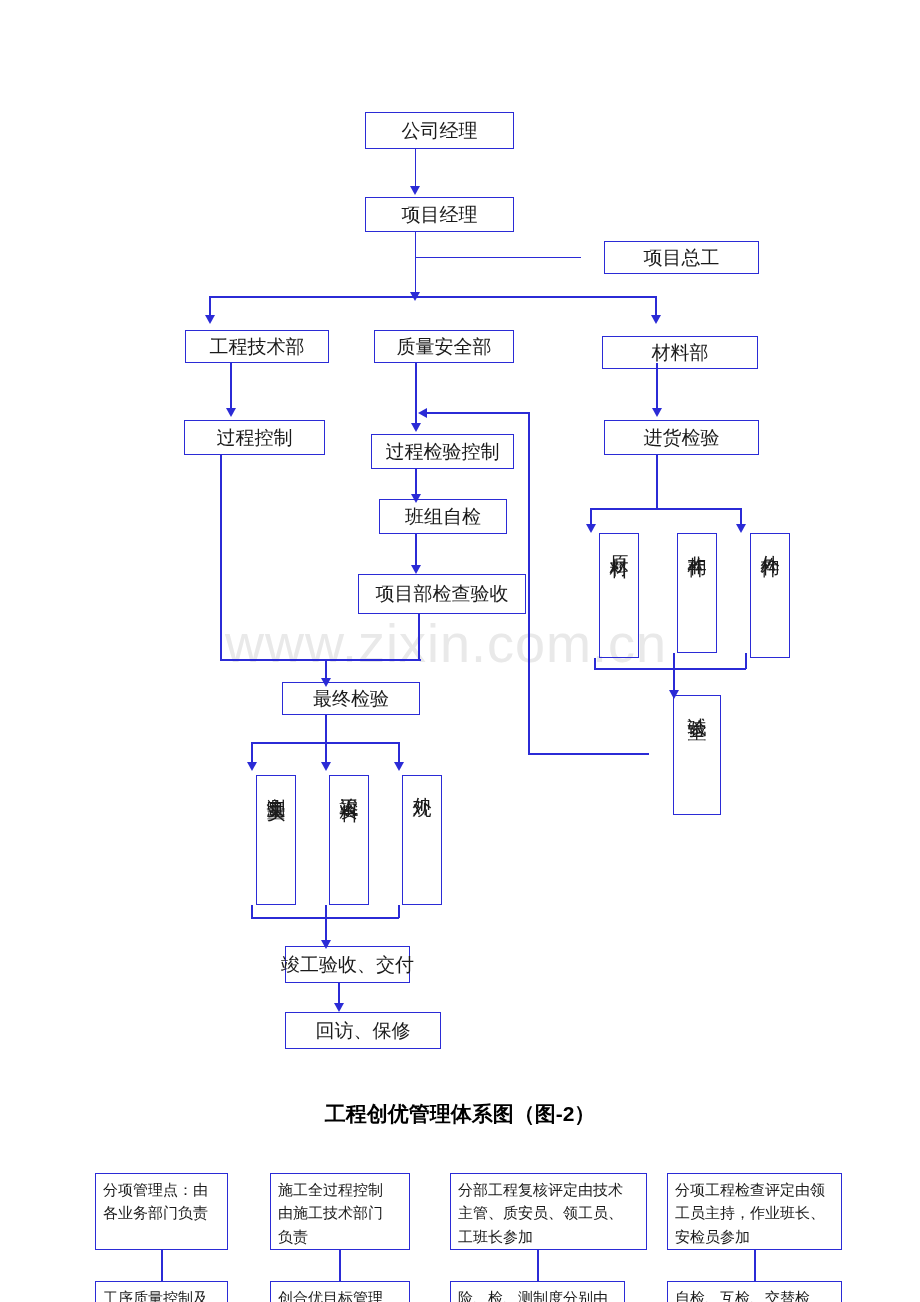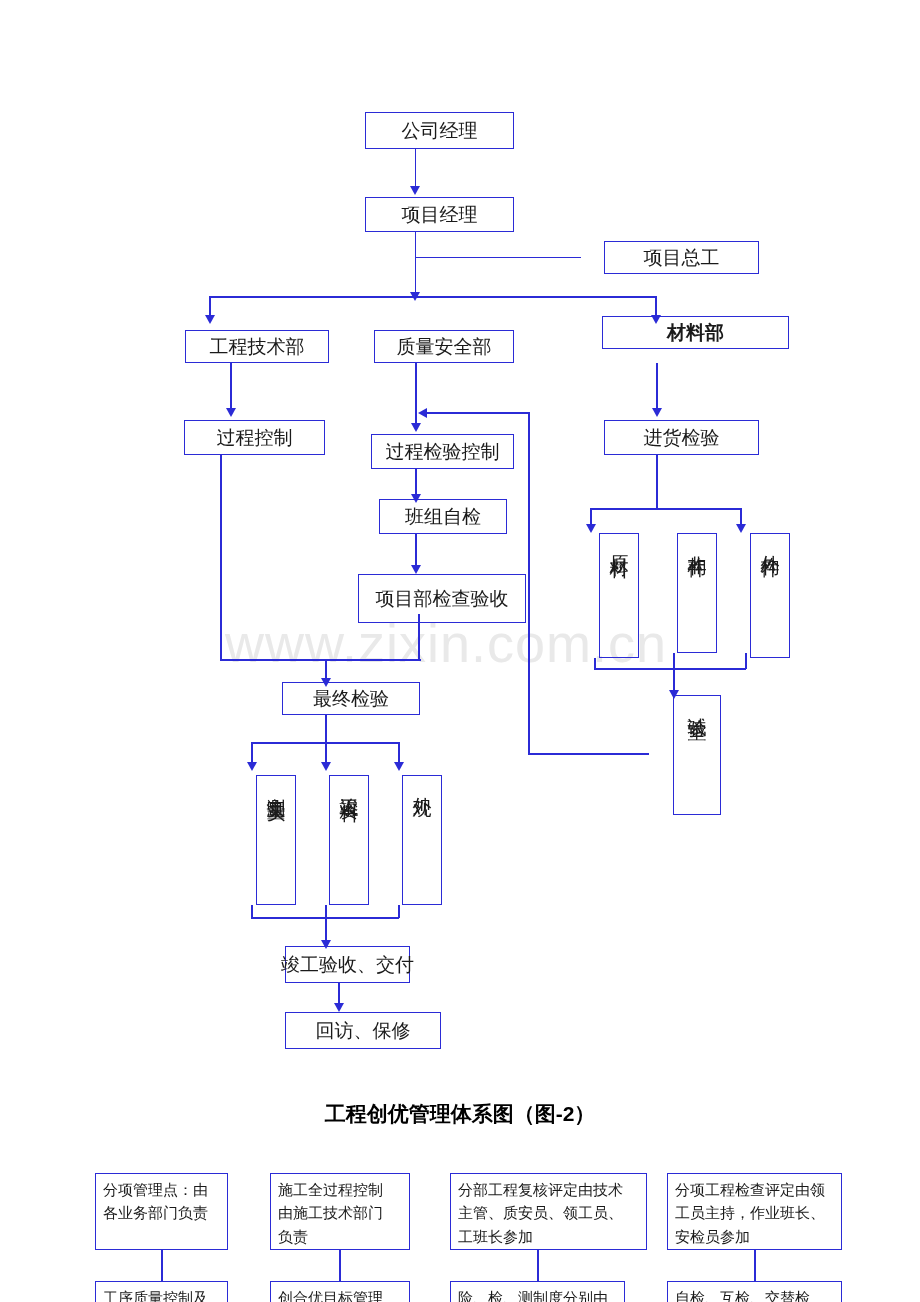--- a/index.html
+++ b/index.html
@@ -116,40 +116,40 @@
   <div class="arrow" style="left:409.5px;top:292px;"></div>
 
   <div class="ln lnh" style="left:209px;top:296px;width:447px;height:1.6px;"></div>
   <div class="ln lnv" style="left:209px;top:296px;width:1.6px;height:22px;"></div>
   <div class="arrow" style="left:204.5px;top:315px;"></div>
   <div class="ln lnv" style="left:655px;top:296px;width:1.6px;height:22px;"></div>
   <div class="arrow" style="left:650.5px;top:315px;"></div>
 
   <div class="box" style="left:161px;top:330px;width:144px;height:33px;">工程技术部</div>
   <div class="box" style="left:350px;top:330px;width:140px;height:33px;">质量安全部</div>
-  <div class="box" style="left:578px;top:316px;width:187px;height:33px;font-weight:bold;">材料部</div>
+  <div class="box" style="left:578px;top:336px;width:156px;height:33px;">材料部</div>
 
   <div class="ln lnv" style="left:230px;top:363px;width:1.6px;height:47px;"></div>
   <div class="arrow" style="left:225.5px;top:408px;"></div>
   <div class="box" style="left:160px;top:420px;width:141px;height:35px;">过程控制</div>
 
   <div class="ln lnv" style="left:220px;top:455px;width:1.6px;height:205px;"></div>
   <div class="ln lnh" style="left:220px;top:659px;width:201px;height:1.6px;"></div>
 
   <div class="ln lnv" style="left:415px;top:363px;width:1.6px;height:62px;"></div>
   <div class="arrow" style="left:410.5px;top:423px;"></div>
   <div class="box" style="left:347px;top:434px;width:143px;height:35px;">过程检验控制</div>
 
   <div class="ln lnv" style="left:415px;top:469px;width:1.6px;height:28px;"></div>
   <div class="arrow" style="left:410.5px;top:494px;"></div>
   <div class="box" style="left:355px;top:499px;width:128px;height:35px;">班组自检</div>
 
   <div class="ln lnv" style="left:415px;top:534px;width:1.6px;height:34px;"></div>
   <div class="arrow" style="left:410.5px;top:565px;"></div>
-  <div class="box" style="left:334px;top:574px;width:168px;height:49px;">项目部检查验收</div>
+  <div class="box" style="left:334px;top:574px;width:168px;height:40px;">项目部检查验收</div>
 
   <div class="ln lnv" style="left:418px;top:614px;width:1.6px;height:46px;"></div>
 
   <div class="ln lnv" style="left:325px;top:659px;width:1.6px;height:22px;"></div>
   <div class="arrow" style="left:320.5px;top:678px;"></div>
   <div class="box" style="left:258px;top:682px;width:138px;height:33px;">最终检验</div>
 
   <div class="ln lnv" style="left:325px;top:715px;width:1.6px;height:28px;"></div>
   <div class="ln lnh" style="left:251px;top:742px;width:148px;height:1.6px;"></div>
   <div class="ln lnv" style="left:251px;top:742px;width:1.6px;height:23px;"></div>

